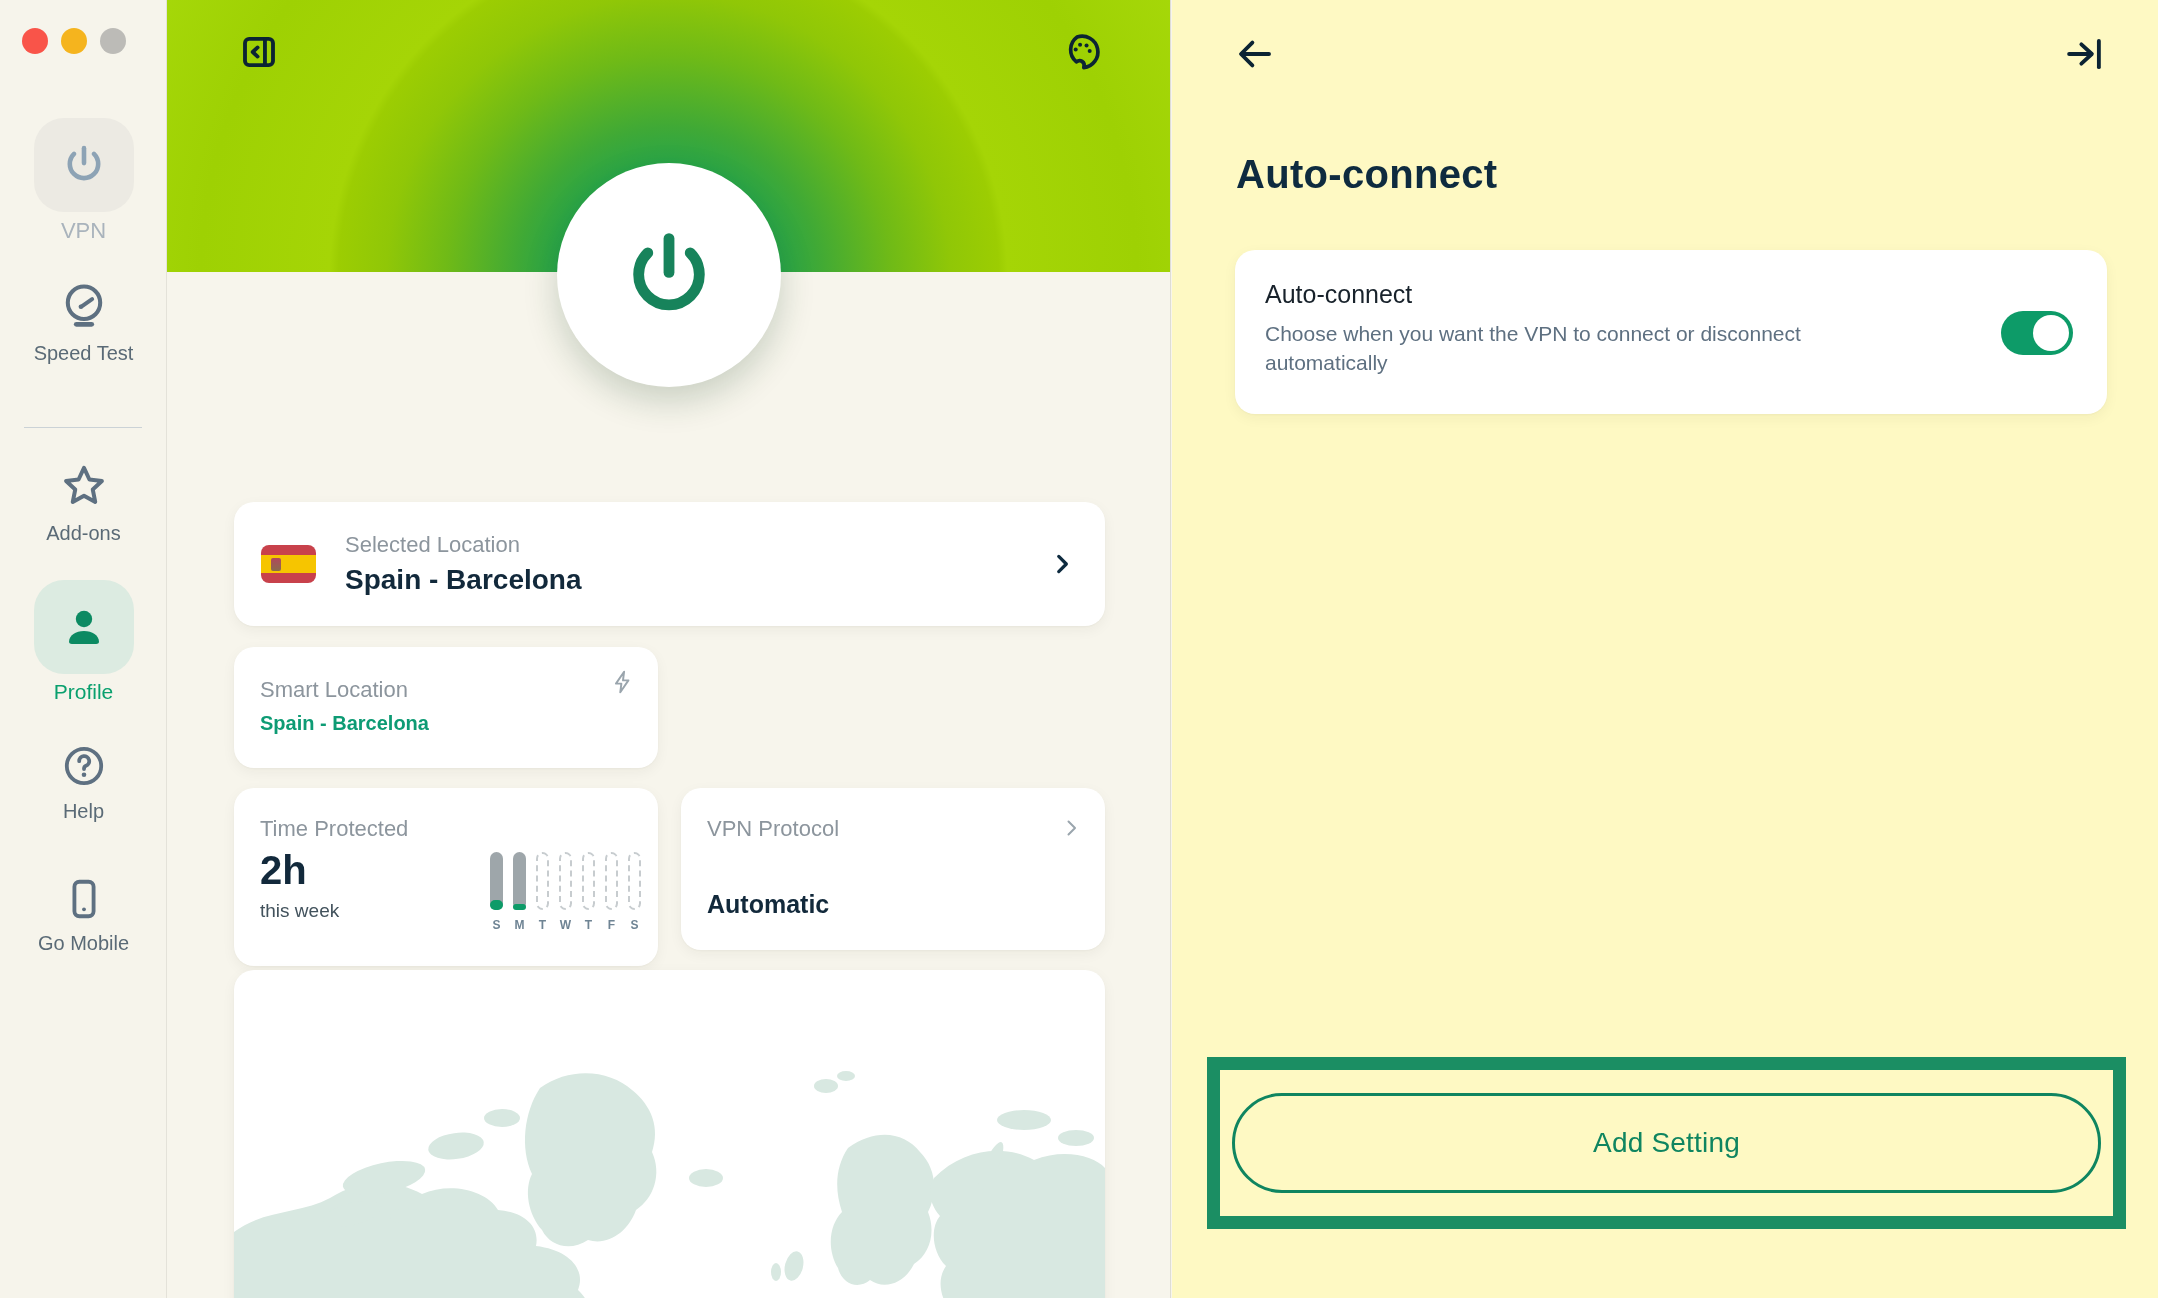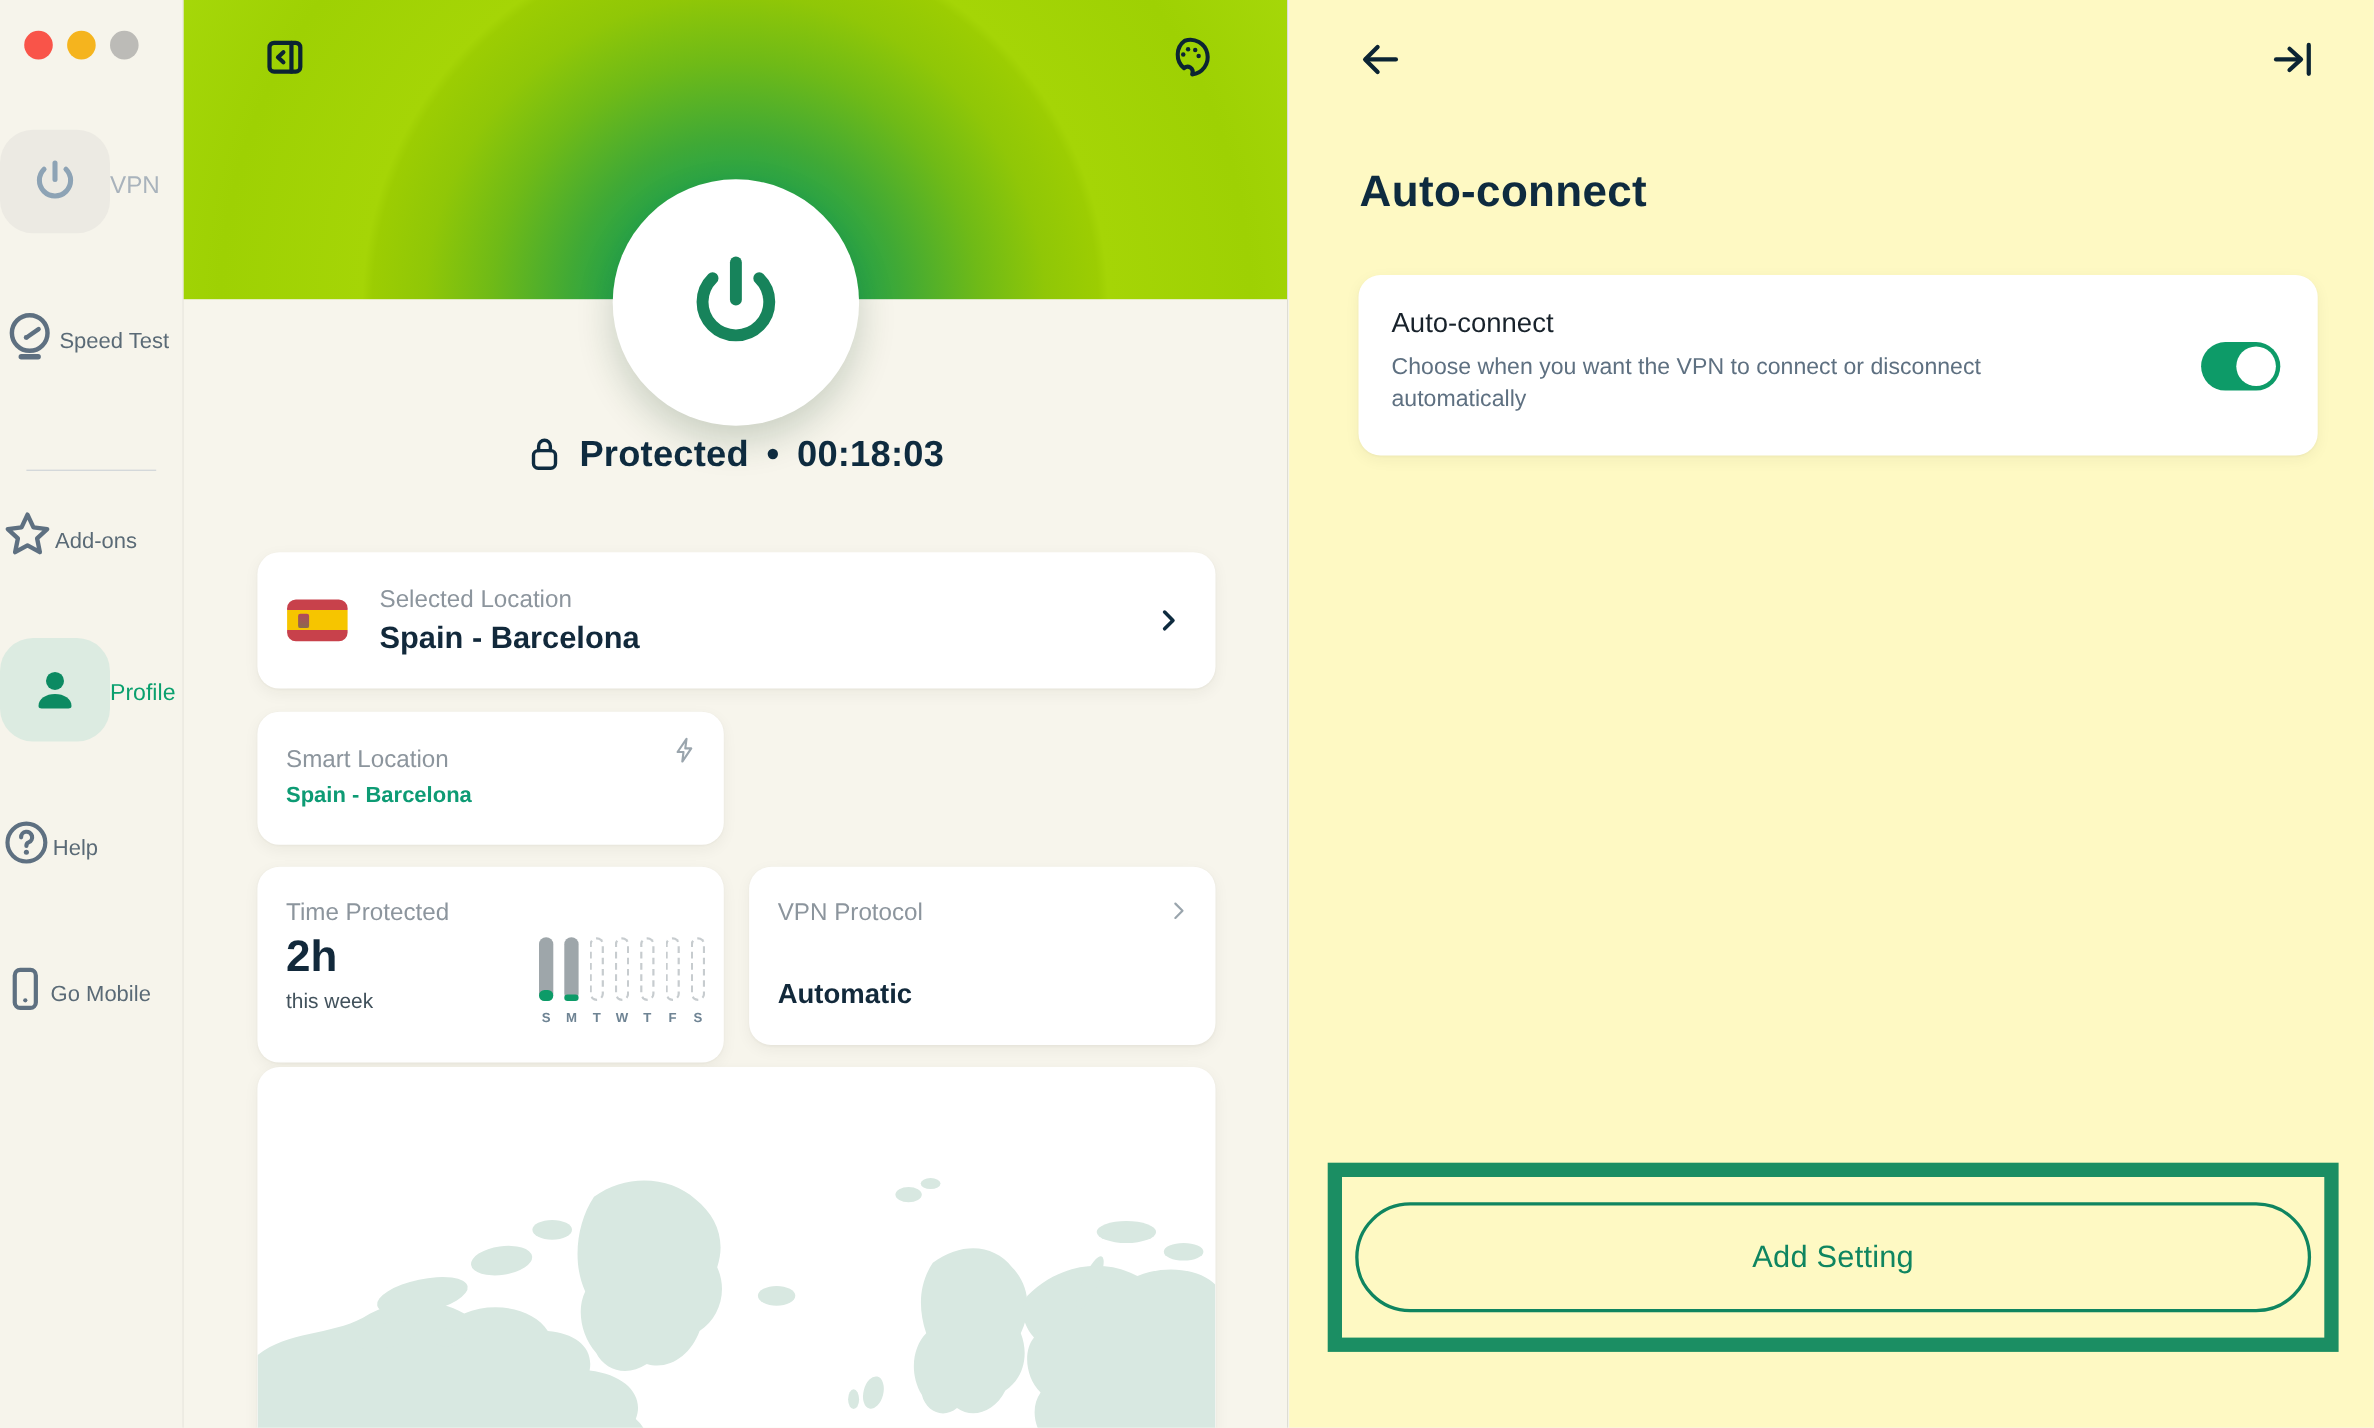--- a/index.html
+++ b/index.html
@@ -12,21 +12,21 @@
   }
   svg { display:block; }
 
   
   .sidebar {
     position:absolute; left:0; top:0; width:167px; height:1298px;
     background:#F6F4EB; border-right:1px solid #E4E2D9;
   }
   .traffic { position:absolute; top:28px; left:22px; display:flex; gap:13px; }
   .traffic .dot { width:26px; height:26px; border-radius:50%; }
-  .side-item { position:absolute; left:0; width:167px; display:flex; flex-direction:row; align-items:center; cursor:pointer; }
+  .side-item { position:absolute; left:0; width:167px; display:flex; flex-direction:column; align-items:center; cursor:pointer; }
   .icon-box { width:100px; height:94px; border-radius:30px; display:flex; align-items:center; justify-content:center; }
   .vpn-box { background:#ECEAE3; }
   .profile-box { background:#DCEBE1; }
   .side-label { font-size:20px; color:#5A6A76; margin-top:10px; }
   .vpn-label { font-size:22px; color:#A9B3BC; margin-top:6px; }
   .profile-label { color:#0AA06E; margin-top:6px; font-size:21px; }
   .side-divider { position:absolute; top:427px; left:24px; width:118px; height:1px; background:#CBD2D6; }
 
   
   .main { position:absolute; left:167px; top:0; width:1004px; height:1298px; background:#F7F5EC; border-right:1px solid #DEDDD4; }
@@ -215,31 +215,20 @@
 
   <div class="power-circle">
     <span>
       <svg width="104" height="104" viewBox="0 0 24 24" fill="none" stroke="#17835B" stroke-width="2.5" stroke-linecap="round">
         <line x1="12" y1="3.6" x2="12" y2="11.4"></line>
         <path d="M16.9 6.9a7 7 0 1 1-9.8 0"></path>
       </svg>
     </span>
   </div>
 
-  <div class="status-row">
-    <span>
-      <svg width="32" height="36" viewBox="0 0 24 26" fill="none" stroke="#0E2B3F" stroke-width="2.3" stroke-linecap="round">
-        <rect x="4.5" y="10.5" width="15" height="12" rx="3.2"></rect>
-        <path d="M8 10.5V7.4a4 4 0 0 1 8 0v3.1"></path>
-      </svg>
-    </span>
-    <span class="status-text">Protected</span>
-    <span class="status-text">•</span>
-    <span class="status-text">00:18:03</span>
-  </div>
 
   <div class="card sel-card">
     <div class="flag">
         <span class="emblem"></span>
       </div>
     <div class="sel-text">
       <span class="card-label">Selected Location</span>
       <span class="sel-value">Spain - Barcelona</span>
     </div>
     <span class="sel-chevron">

